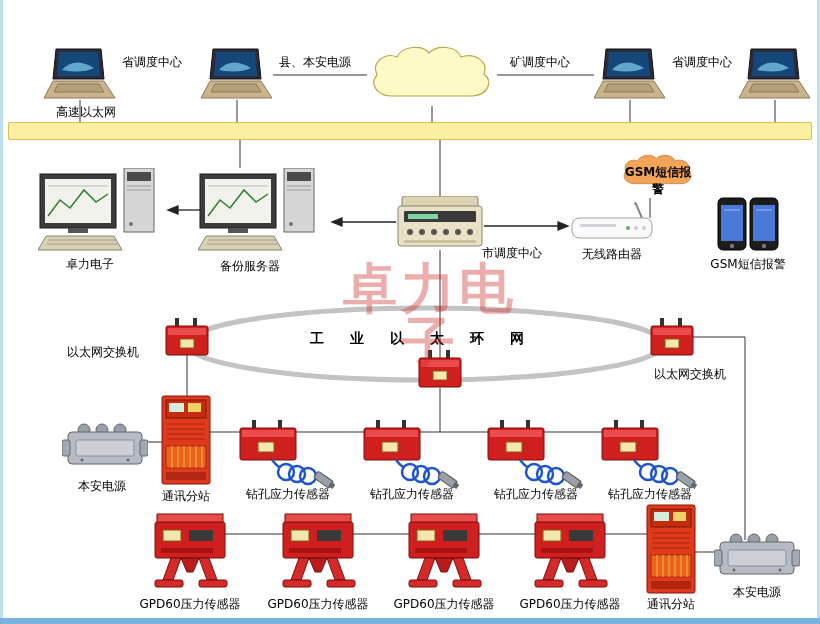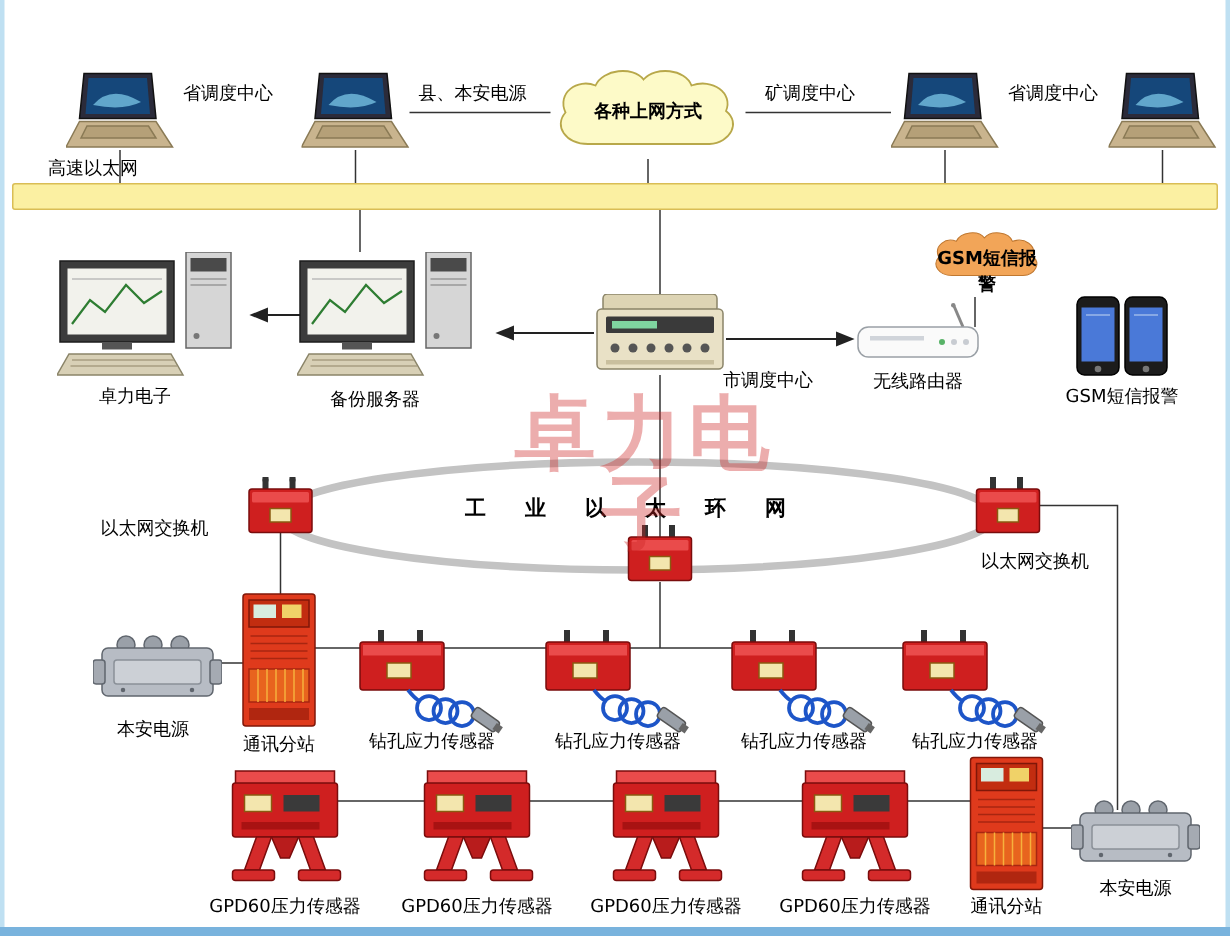--- a/index.html
+++ b/index.html
@@ -198,31 +198,30 @@
       <use href="#sym-laptop"></use>
     </svg>
   <div class="lbl" style="left:112px;top:56px;width:80px">省调度中心</div>
   <svg class="dev" style="left:201px;top:48px" width="72" height="54">
       <use href="#sym-laptop"></use>
     </svg>
   <div class="lbl" style="left:265px;top:56px;width:100px">县、本安电源</div>
   <svg class="dev" style="left:367px;top:44px" width="130" height="64">
       <use href="#sym-cloud-y"></use>
     </svg>
-  <div class="cloud-text" style="left:367px;top:66px;width:130px">各种上网方式</div>
   <div class="lbl" style="left:500px;top:56px;width:80px">矿调度中心</div>
   <svg class="dev" style="left:594px;top:48px" width="72" height="54">
       <use href="#sym-laptop"></use>
     </svg>
   <div class="lbl" style="left:662px;top:56px;width:80px">省调度中心</div>
   <svg class="dev" style="left:739px;top:48px" width="72" height="54">
       <use href="#sym-laptop"></use>
     </svg>
 
-  <div class="lbl" style="left:32px;top:106px;width:80px;text-align:left">高速以太网</div>
+  <div class="lbl" style="left:56px;top:106px;width:80px;text-align:left">高速以太网</div>
   <div class="bus"></div>
 
   <svg class="dev" style="left:38px;top:168px" width="130" height="88">
       <use href="#sym-ws"></use>
     </svg>
   <div class="lbl" style="left:45px;top:258px;width:90px">卓力电子</div>
   <svg class="dev" style="left:198px;top:168px" width="130" height="88">
       <use href="#sym-ws"></use>
     </svg>
   <div class="lbl" style="left:205px;top:260px;width:90px">备份服务器</div>

